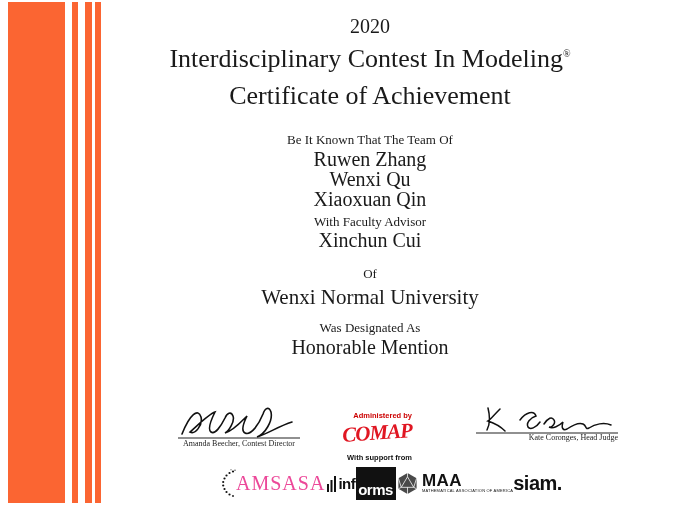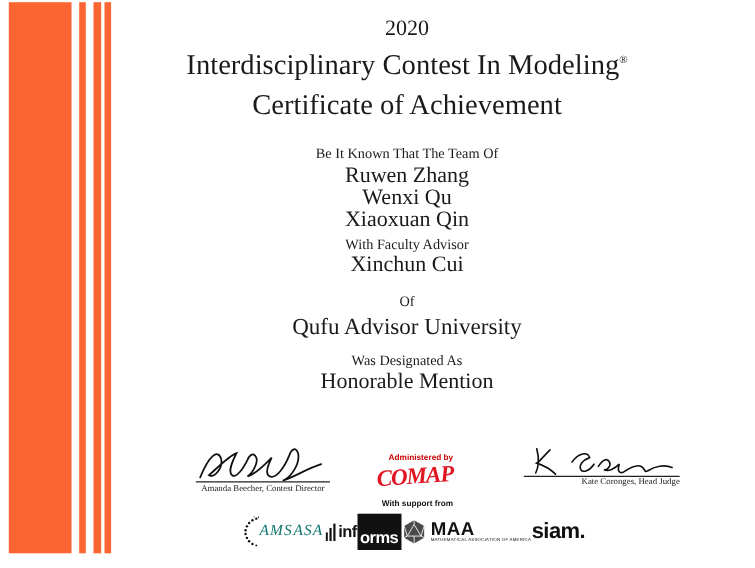--- a/index.html
+++ b/index.html
@@ -51,21 +51,21 @@
   .comap-logo  { font-size:21px; font-weight:bold; font-style:italic; color:#e01622;
                  letter-spacing:-1px; transform:rotate(-4deg); line-height:26px;
                  font-family:"Liberation Serif", serif; }
   .support-label { font-size:7.5px; font-weight:bold; color:#111; margin-top:7px; }
 
   
   .sponsors { position:absolute; left:220px; top:467px; width:312px; height:32px;
               display:flex; align-items:center; justify-content:space-between;
               font-family:"Liberation Sans", sans-serif; color:#111; }
   .sponsor { display:flex; align-items:center; }
-  .ams-text, .asa-text { font-family:"Liberation Serif", serif; font-size:14px; letter-spacing:1px; color:#0f766e;font-style:italic; }
+  .ams-text, .asa-text { font-family:"Liberation Serif", serif; font-size:20px; letter-spacing:1px; color:#ec4899; }
   .asa-bars { margin-left:2px; }
   .informs { font-weight:bold; font-size:15px; letter-spacing:-0.5px; }
   .informs .orms-box { background:#111; color:#fff; padding:14px 3px 2px 2px; margin-left:1px; }
   .maa { gap:3px; }
   .maa-text-col { display:flex; flex-direction:column; align-items:flex-start; }
   .maa-text { font-weight:bold; font-size:17px; line-height:15px; letter-spacing:0.5px; }
   .maa-caption { font-size:4px; letter-spacing:0.2px; white-space:nowrap; }
   .siam { font-weight:bold; font-size:20px; letter-spacing:-0.5px; }
 </style>
 </head>
@@ -89,21 +89,21 @@
     <div class="line members">
       <div>Ruwen Zhang</div>
       <div>Wenxi Qu</div>
       <div>Xiaoxuan Qin</div>
     </div>
 
     <div class="line small-label advisor-label">With Faculty Advisor</div>
     <div class="line advisor-name">Xinchun Cui</div>
 
     <div class="line small-label of-label">Of</div>
-    <div class="line institution">Qufu Advisor University</div>
+    <div class="line institution">Wenxi Normal University</div>
 
     <div class="line small-label designation-label">Was Designated As</div>
     <div class="line designation">Honorable Mention</div>
   </div>
 
   <div class="sig sig-left">
     <svg width="126" height="36" viewBox="0 0 126 36">
       <path d="M6 30 C14 10 22 4 25 13 C27 21 19 31 14 28 C23 20 33 10 39 8 C35 16 31 25 35 28 C39 31 45 22 49 14 C51 9 55 7 57 12 C59 17 53 27 49 29 C57 27 65 18 71 12 C67 20 65 27 69 29 C75 32 83 20 87 10 C89 4 93 2 95 8 C97 17 89 30 81 33 C91 30 103 22 116 18" fill="none" stroke="#111" stroke-width="1.6" stroke-linecap="round"></path>
       <line x1="2" y1="34" x2="124" y2="34" stroke="#222" stroke-width="1.2"></line>
     </svg>

